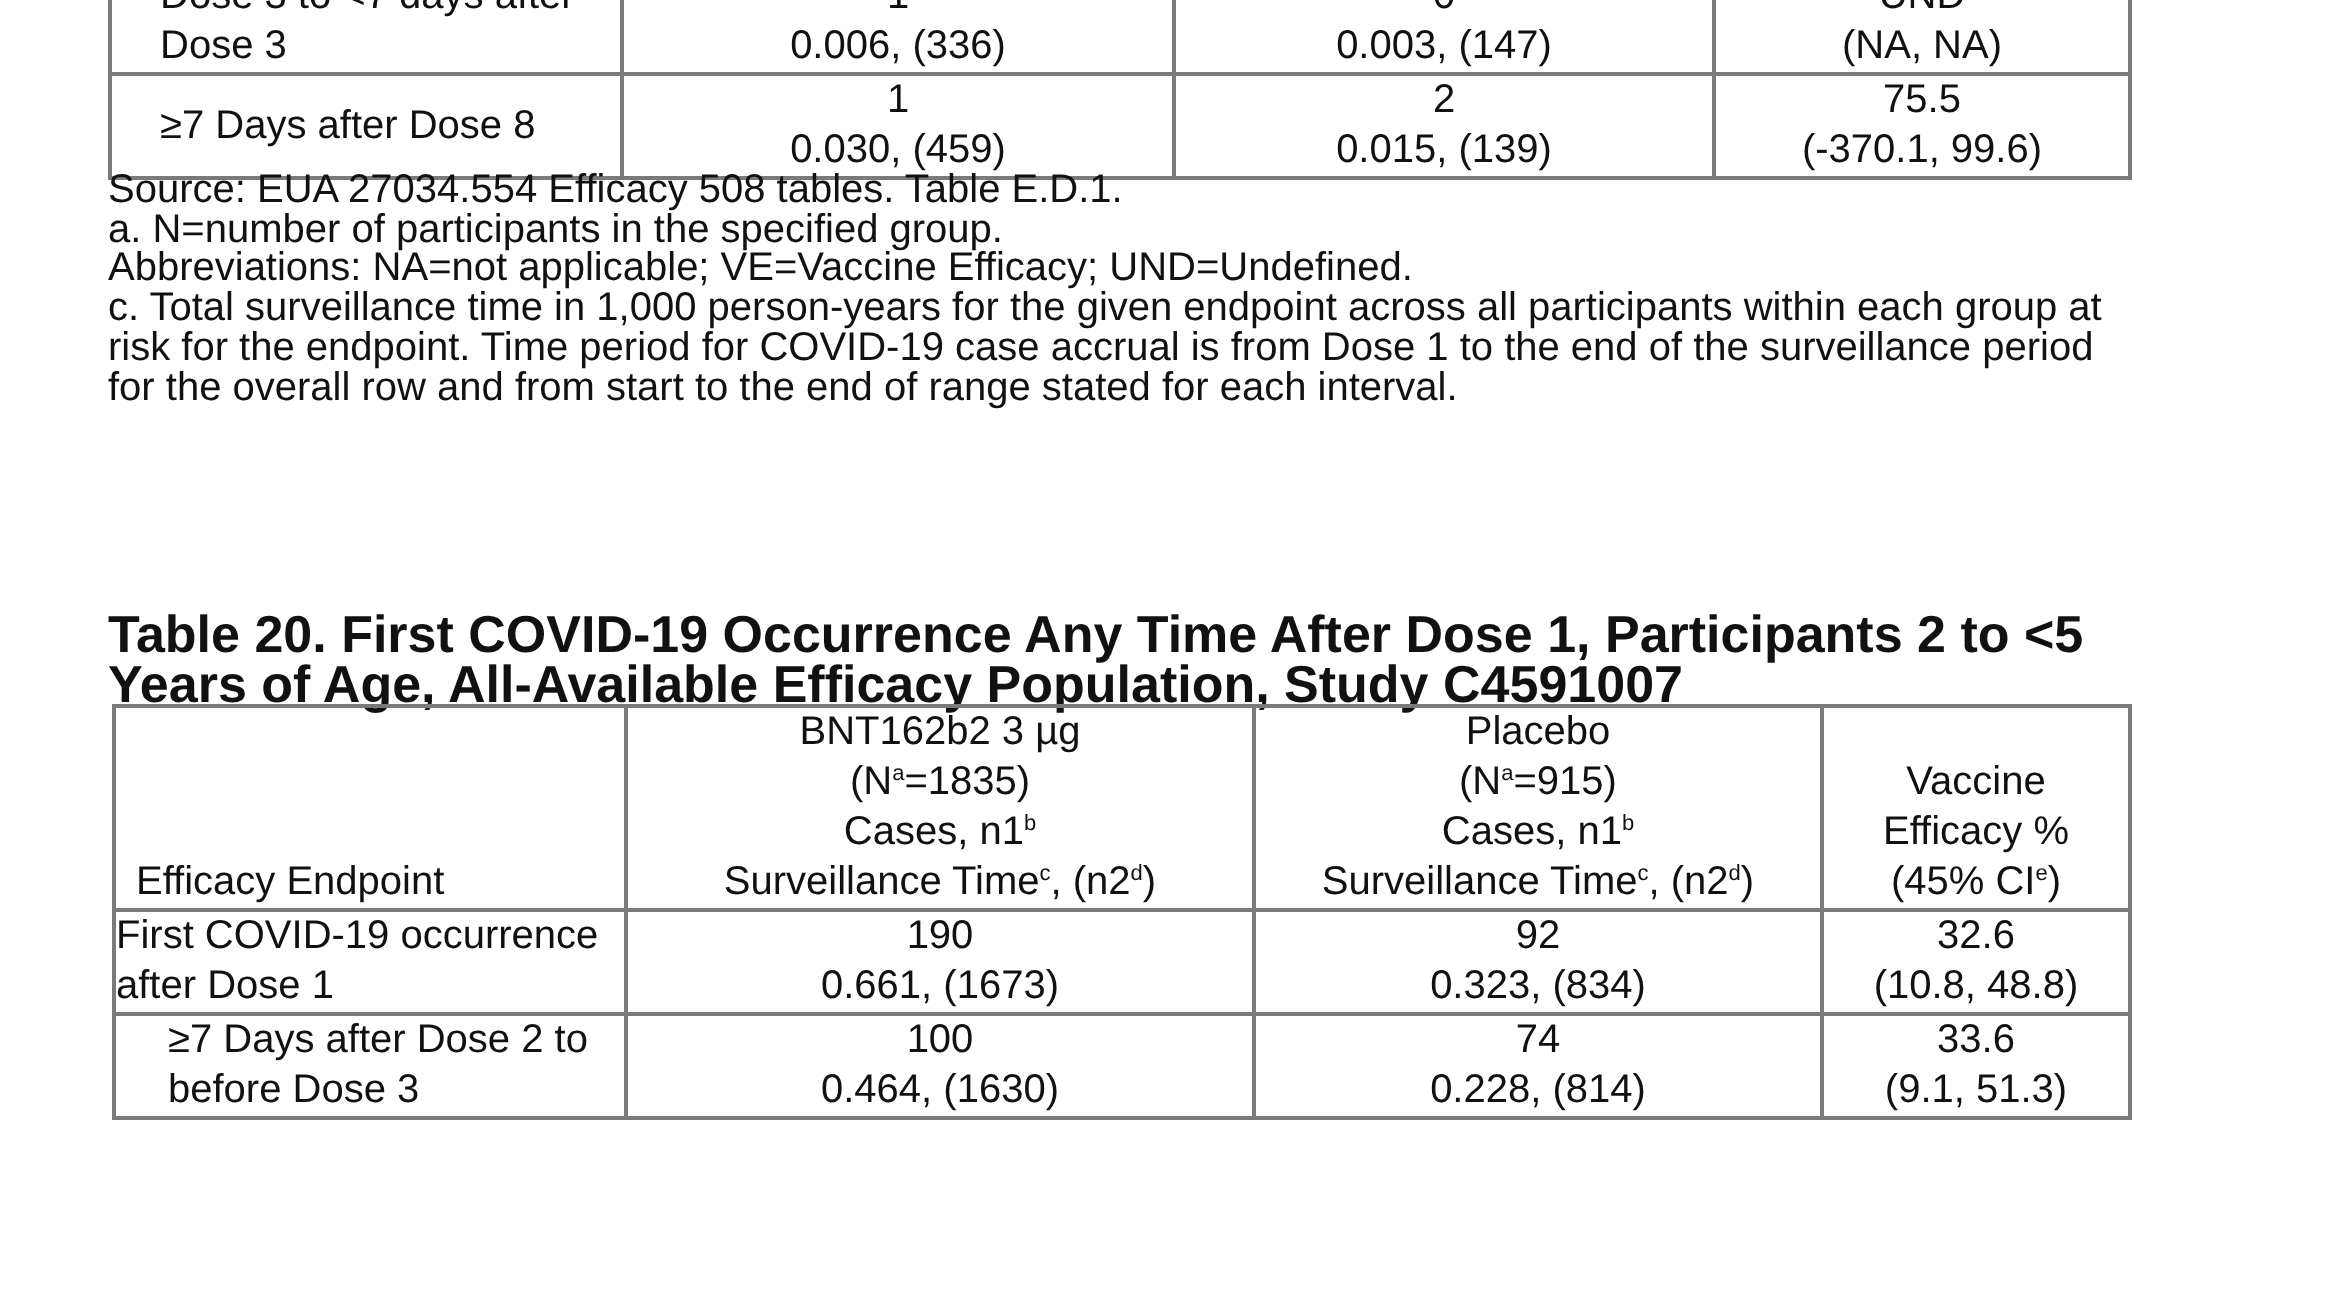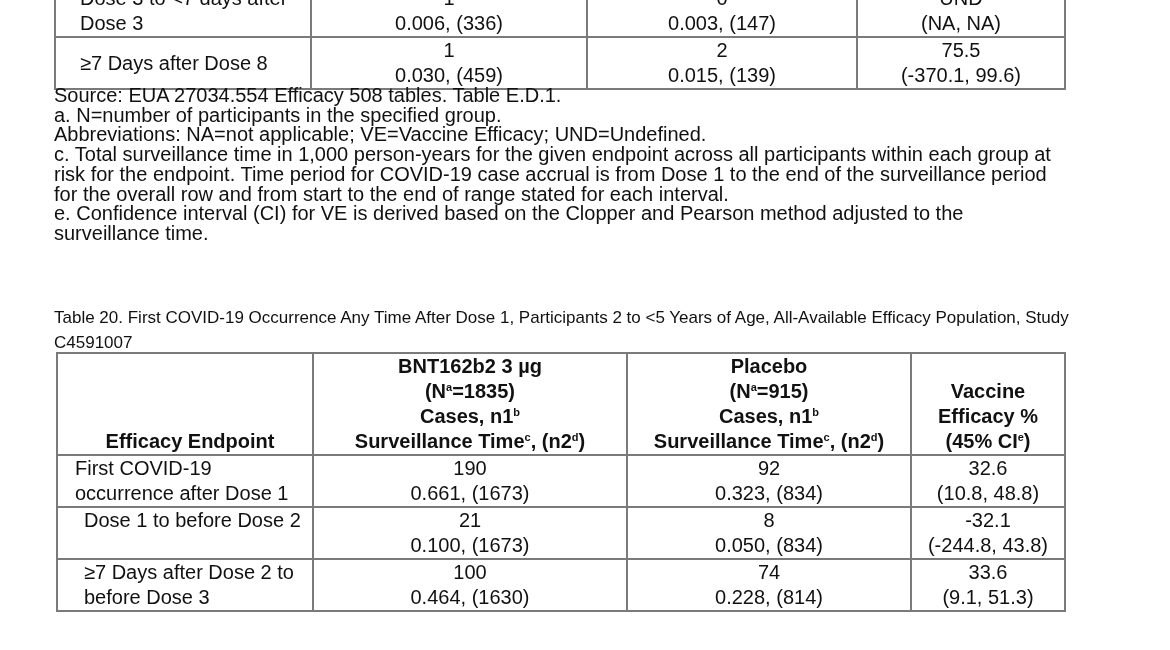--- a/index.html
+++ b/index.html
@@ -8,25 +8,25 @@
     font-family: "Liberation Sans", sans-serif; color: #111;
   }
   table { border-collapse: collapse; table-layout: fixed; }
   td, th { border: 2px solid #7a7a7a; padding: 0; font-size: 20px; line-height: 25px; }
   .c { text-align: center; }
   .top-table { position: absolute; left: 54px; top: -16px; width: 1010px; }
   .top-table td { height: 50px; vertical-align: middle; }
   .top-table td.lbl { padding-left: 24px; }
   .notes { position: absolute; left: 54px; top: 86px; width: 1010px; font-size: 20px; line-height: 19.7px; }
   .notes div { margin: 0; }
-  .t20-title { position: absolute; left: 54px; top: 305px; width: 1020px; font-weight: normal; font-size: 17px; line-height: 25px; }
+  .t20-title { position: absolute; left: 54px; top: 305px; width: 1020px; font-weight: bold; font-size: 26px; line-height: 25px; }
   .t20 { position: absolute; left: 56px; top: 352px; width: 1008px; }
-  .t20 th { font-weight: bold; vertical-align: bottom; }
+  .t20 th { font-weight: normal; vertical-align: bottom; }
   .t20 td { vertical-align: top; height: 50px; }
-  .t20 td.lbl { padding-left: 17px; }
+  .t20 td.lbl { padding-left: 0; }
   .t20 td.lbl.ind { padding-left: 26px; }
   sup { font-size: 11px; line-height: 0; vertical-align: 7px; }
 </style>
 </head>
 <body>
 
 <table class="top-table">
   <colgroup>
       <col style="width:256px">
       <col style="width:276px">
@@ -68,35 +68,34 @@
     </td>
   </tr>
 </tbody>
   </table>
 
 <div class="notes">
   <div>Source: EUA 27034.554 Efficacy 508 tables. Table E.D.1.</div>
   <div>a. N=number of participants in the specified group.</div>
   <div>Abbreviations: NA=not applicable; VE=Vaccine Efficacy; UND=Undefined.</div>
   <div>c. Total surveillance time in 1,000 person-years for the given endpoint across all participants within each group at risk for the endpoint. Time period for COVID-19 case accrual is from Dose 1 to the end of the surveillance period for the overall row and from start to the end of range stated for each interval.</div>
-  <div>e. Confidence interval (CI) for VE is derived based on the Clopper and Pearson method adjusted to the surveillance time.</div>
 </div>
 
 <div class="t20-title">Table 20. First COVID-19 Occurrence Any Time After Dose 1, Participants 2 to &lt;5 Years of Age, All-Available Efficacy Population, Study C4591007</div>
 
 <table class="t20">
   <colgroup>
       <col style="width:256px">
       <col style="width:314px">
       <col style="width:284px">
       <col style="width:154px">
     </colgroup>
   <tbody>
       <tr>
-    <th style="text-align:center;padding-left:10px;height:100px">Efficacy Endpoint</th>
+    <th style="text-align:left;padding-left:10px;height:100px">Efficacy Endpoint</th>
     <th class="c">
       <div>BNT162b2 3 µg</div>
       <div><span>(N</span><sup>a</sup><span>=1835)</span></div>
       <div><span>Cases, n1</span><sup>b</sup></div>
       <div><span>Surveillance Time</span><sup>c</sup><span>, (n2</span><sup>d</sup><span>)</span></div>
     </th>
     <th class="c">
       <div>Placebo</div>
       <div><span>(N</span><sup>a</sup><span>=915)</span></div>
       <div><span>Cases, n1</span><sup>b</sup></div>
@@ -117,35 +116,20 @@
     <td class="c">
           <div>92</div>
           <div>0.323, (834)</div>
         </td>
     <td class="c">
           <div>32.6</div>
           <div>(10.8, 48.8)</div>
         </td>
   </tr>
   <tr>
-    <td class="lbl ind">Dose 1 to before Dose 2</td>
-    <td class="c">
-          <div>21</div>
-          <div>0.100, (1673)</div>
-        </td>
-    <td class="c">
-          <div>8</div>
-          <div>0.050, (834)</div>
-        </td>
-    <td class="c">
-          <div>-32.1</div>
-          <div>(-244.8, 43.8)</div>
-        </td>
-  </tr>
-  <tr>
     <td class="lbl ind">≥7 Days after Dose 2 to before Dose 3</td>
     <td class="c">
           <div>100</div>
           <div>0.464, (1630)</div>
         </td>
     <td class="c">
           <div>74</div>
           <div>0.228, (814)</div>
         </td>
     <td class="c">

